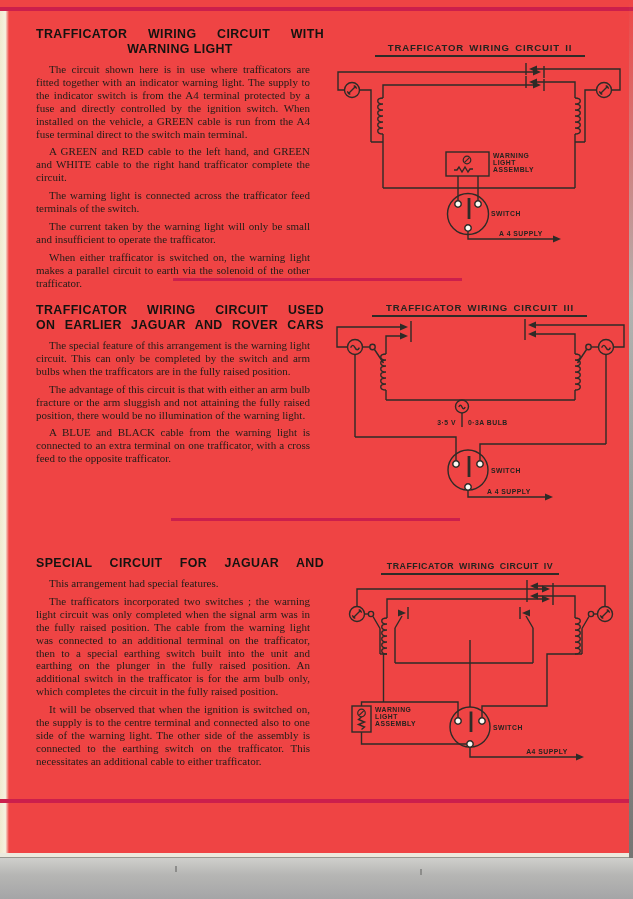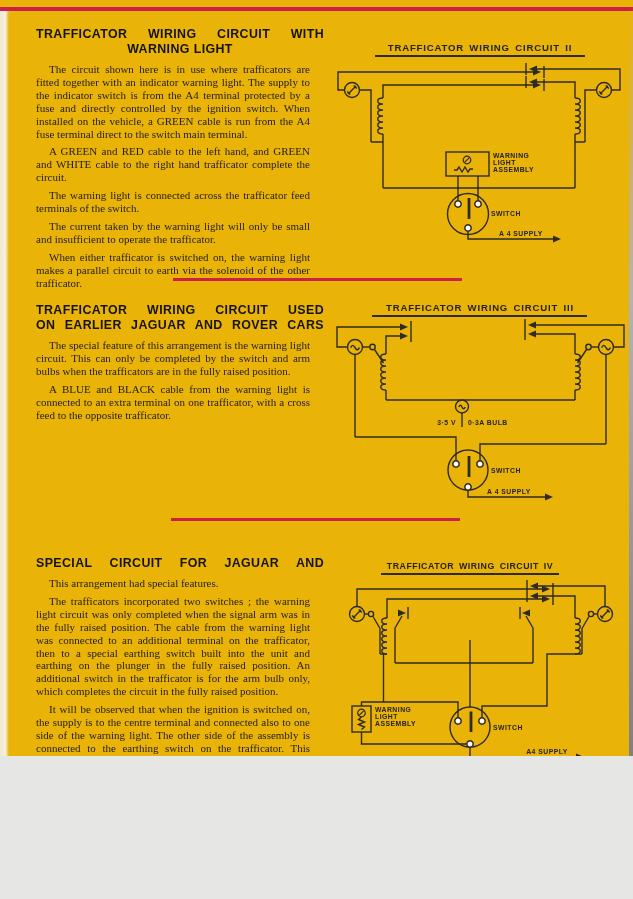--- a/index.html
+++ b/index.html
@@ -1,16 +1,16 @@
 <!DOCTYPE html>
 <html><head>
 <meta charset="utf-8">
 <style>
   html,body{margin:0;padding:0;background:#e6e6e4;}
-  .page{position:relative;width:633px;height:756px;background:#eab308;overflow:hidden;
+  .page{position:relative;width:633px;height:899px;background:#ef4444;overflow:hidden;
         font-family:"Liberation Serif",serif;color:#211e19;}
   
   .scan-left{position:absolute;left:0;top:11px;width:9px;height:845px;
     background:linear-gradient(90deg,#f0e9d0,#f6f1e0 60%,rgba(246,241,224,0));}
   .scan-bottom{position:absolute;left:0;top:857px;width:633px;height:42px;
     background:linear-gradient(#cfcfcc,#b6b6b4 40%,#a4a4a6);border-top:1px solid #96968f;}
   .page-edge{position:absolute;left:0;top:853px;width:633px;height:4px;background:#eceade;}
   .scan-right{position:absolute;right:0;top:0;width:4px;height:858px;
     background:linear-gradient(rgba(210,210,208,0),#b3b3b1 35%,#757573);}
   .tick{position:absolute;width:2px;height:6px;background:#8d8d8b;}
@@ -86,20 +86,21 @@
     <p>The current taken by the warning light will only be small and insufficient to operate the trafficator.</p>
     <p>When either trafficator is switched on, the warning light makes a parallel circuit to earth via the solenoid of the other trafficator.</p>
   </section>
 
   <section class="col" id="sec2">
     <div class="heading">
       <div class="hline jl">TRAFFICATOR WIRING CIRCUIT USED</div>
       <div class="hline jl">ON EARLIER JAGUAR AND ROVER CARS</div>
     </div>
     <p>The special feature of this arrangement is the warning light circuit.  This can only be completed by the switch and arm bulbs when the trafficators are in the fully raised position.</p>
+    <p>The advantage of this circuit is that with either an arm bulb fracture or the arm sluggish and not attaining the fully raised position, there would be no illumination of the warning light.</p>
     <p>A BLUE and BLACK cable from the warning light is connected to an extra terminal on one trafficator, with a cross feed to the opposite trafficator.</p>
   </section>
 
   <section class="col" id="sec3">
     <div class="heading">
       <div class="hline jl">SPECIAL CIRCUIT FOR JAGUAR AND</div>
     </div>
     <p>This arrangement had special features.</p>
     <p>The trafficators incorporated two switches ;  the warning light circuit was only completed when the signal arm was in the fully raised position.  The cable from the warning light was connected to an additional terminal on the trafficator, then to a special earthing switch built into the unit and earthing on the plunger in the fully raised position.  An additional switch in the trafficator is for the arm bulb only, which completes the circuit in the fully raised position.</p>
     <p>It will be observed that when the ignition is switched on, the supply is to the centre terminal and connected also to one side of the warning light.  The other side of the assembly is connected to the earthing switch on the trafficator.  This necessitates an additional cable to either trafficator.</p>

